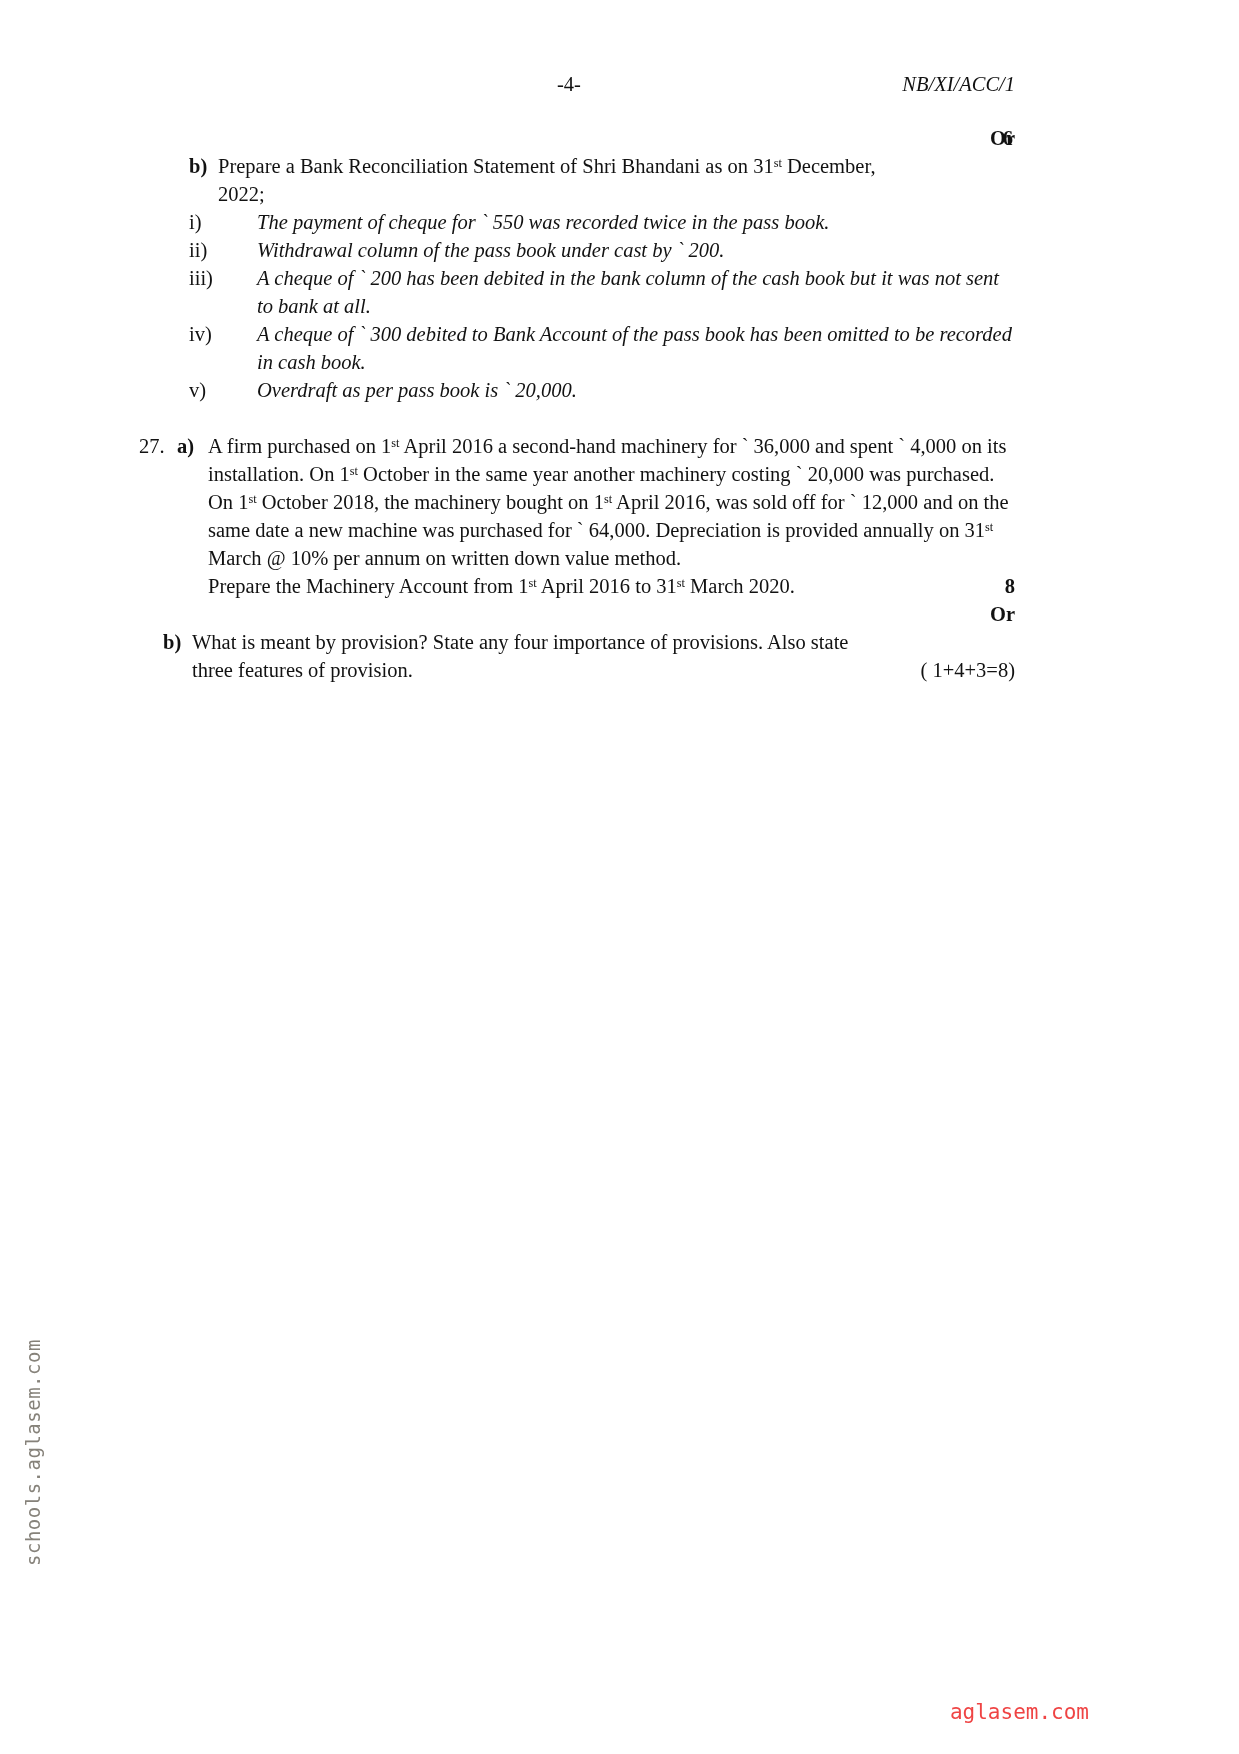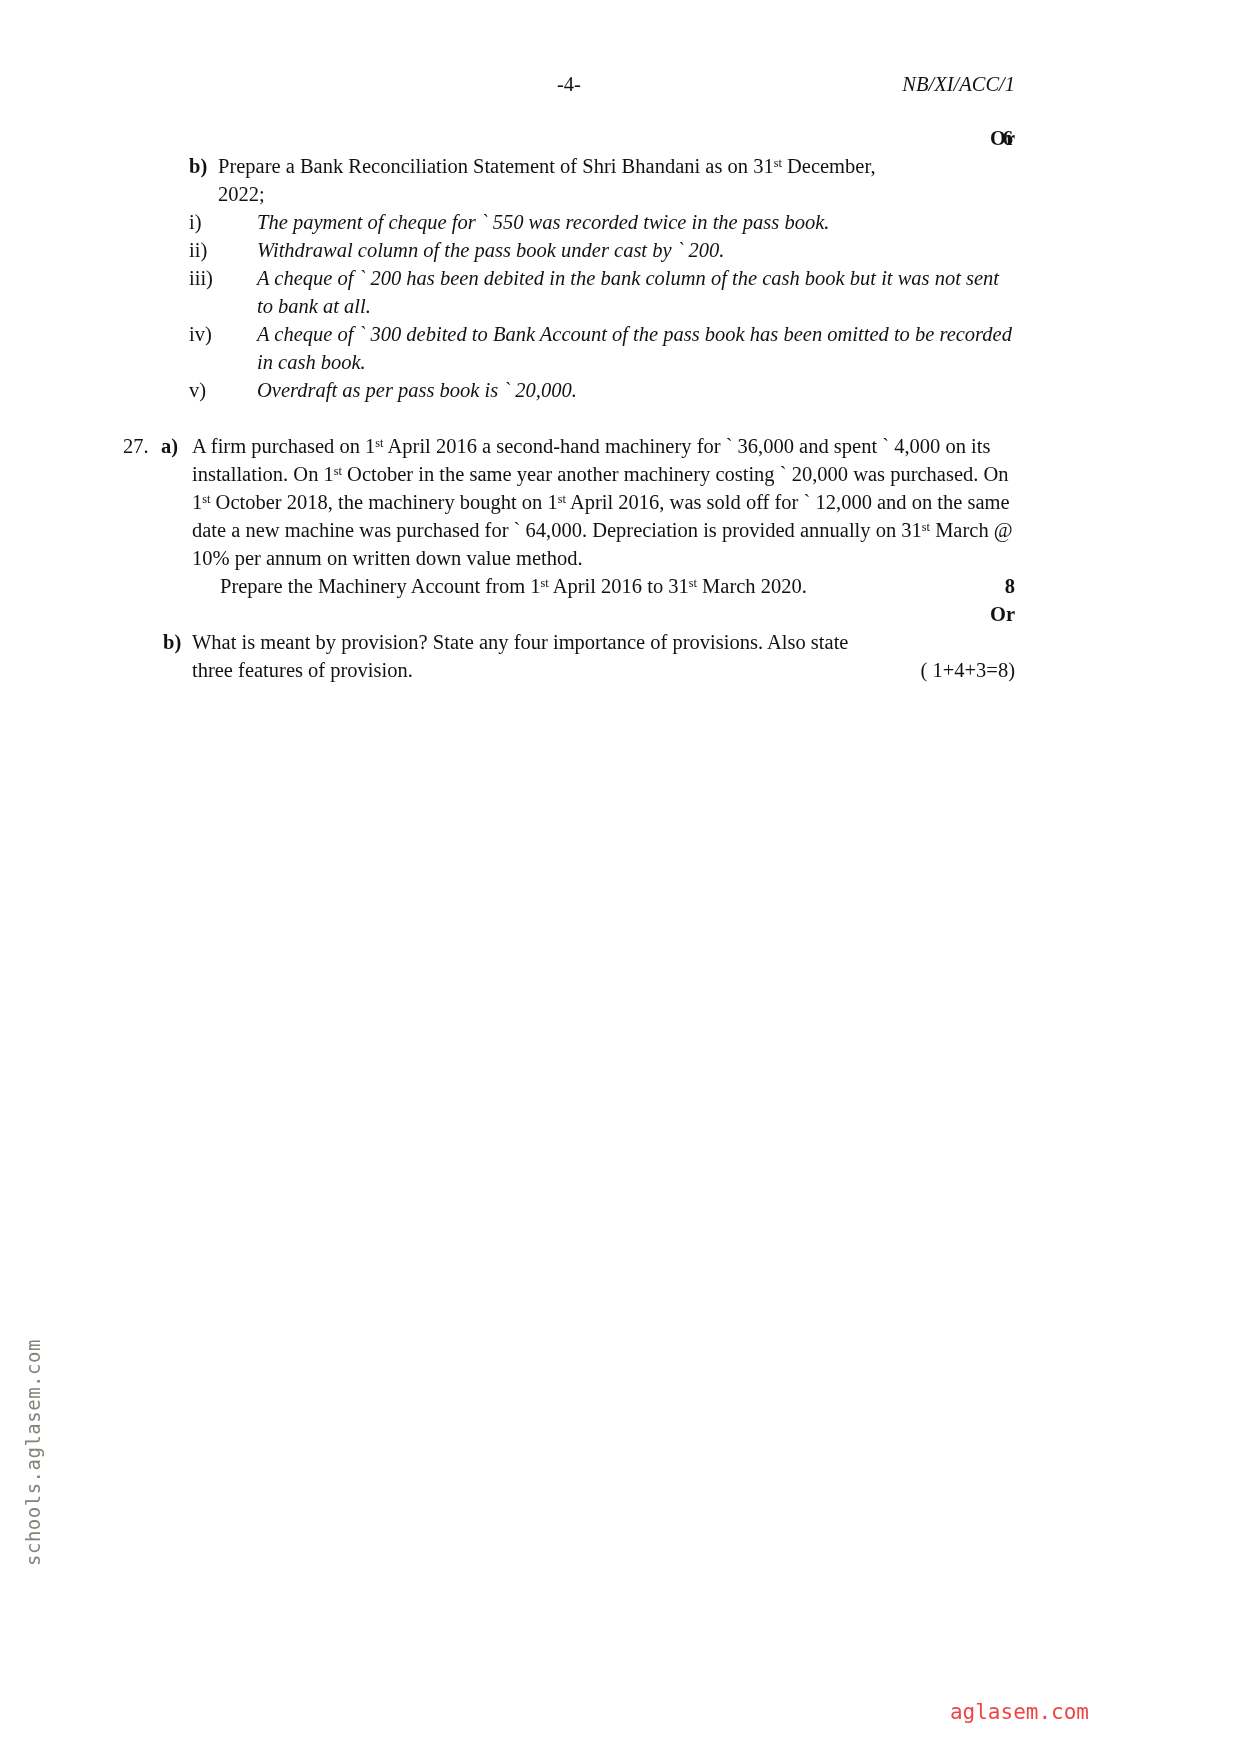--- a/index.html
+++ b/index.html
@@ -71,27 +71,26 @@
   .rlist .num {
     flex: 0 0 auto;
     margin-left: 66px;
     width: 68px;
   }
   .rlist .txt { flex: 1; font-style: italic; }
 
   
   .q27 { margin-top: 28px; }
   .q27 .qrow { display: flex; }
-  .q27 .qnum { flex: 0 0 auto; width: 38px; }
+  .q27 .qnum { flex: 0 0 auto; width: 38px; margin-left: 16px; }
   .q27 .qa-lbl { flex: 0 0 auto; width: 31px; font-weight: bold; }
   .q27 .qa-txt { flex: 1; }
   .flexline {
     display: flex;
     justify-content: space-between;
-    margin-left: 28px;
   }
   .flexline .marks { font-weight: bold; }
   .q27 .qb-row { display: flex; }
   .q27 .qb-lbl {
     flex: 0 0 auto;
     margin-left: 40px;
     width: 29px;
     font-weight: bold;
   }
   .q27 .qb-txt { flex: 1; }

